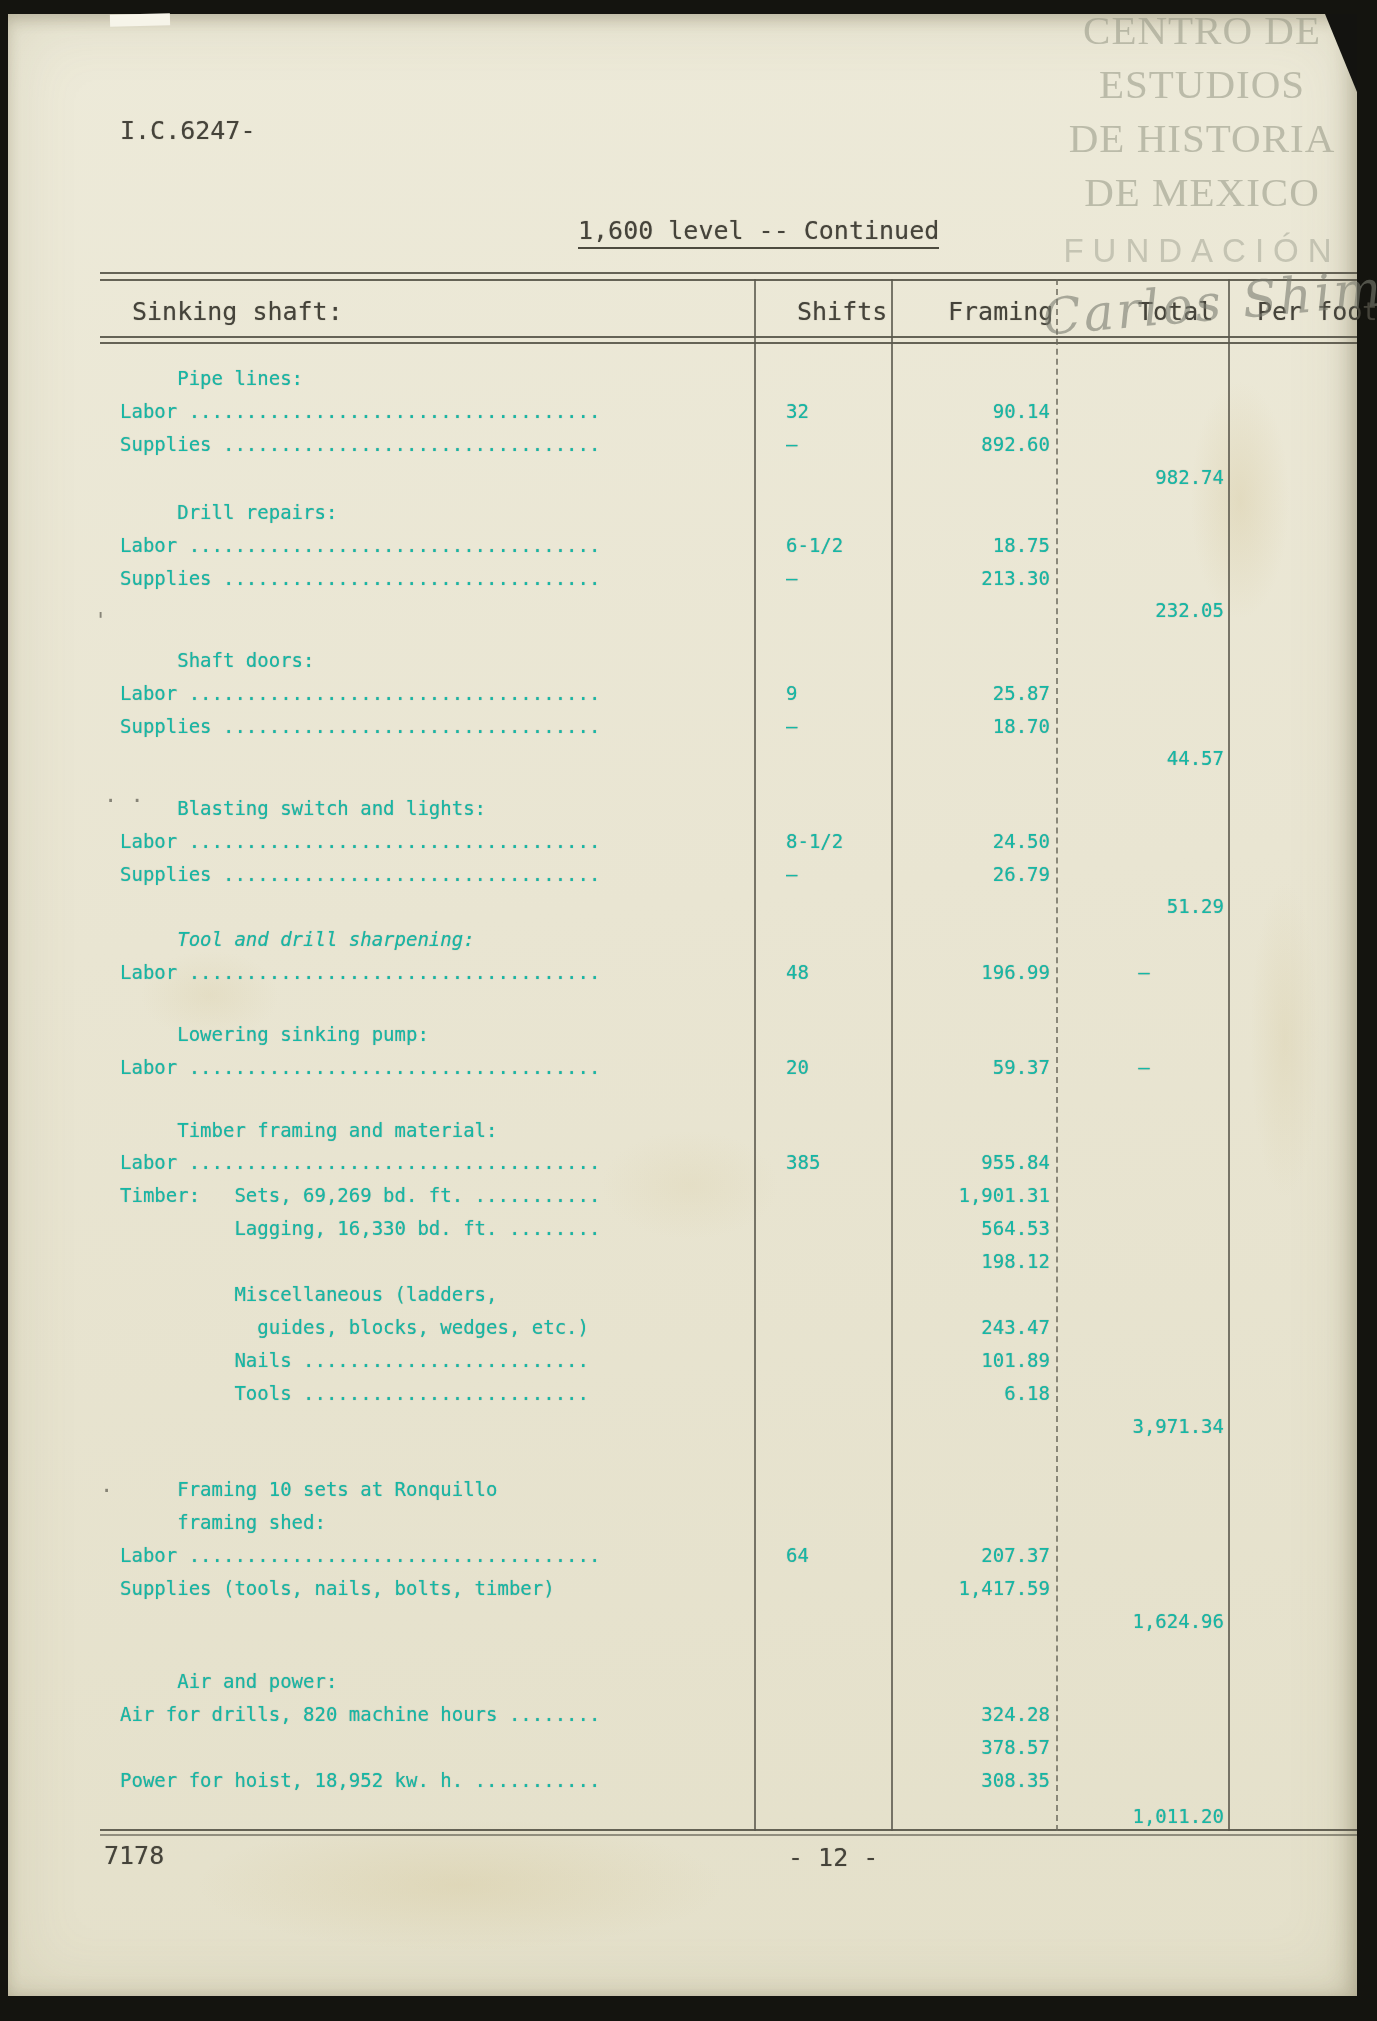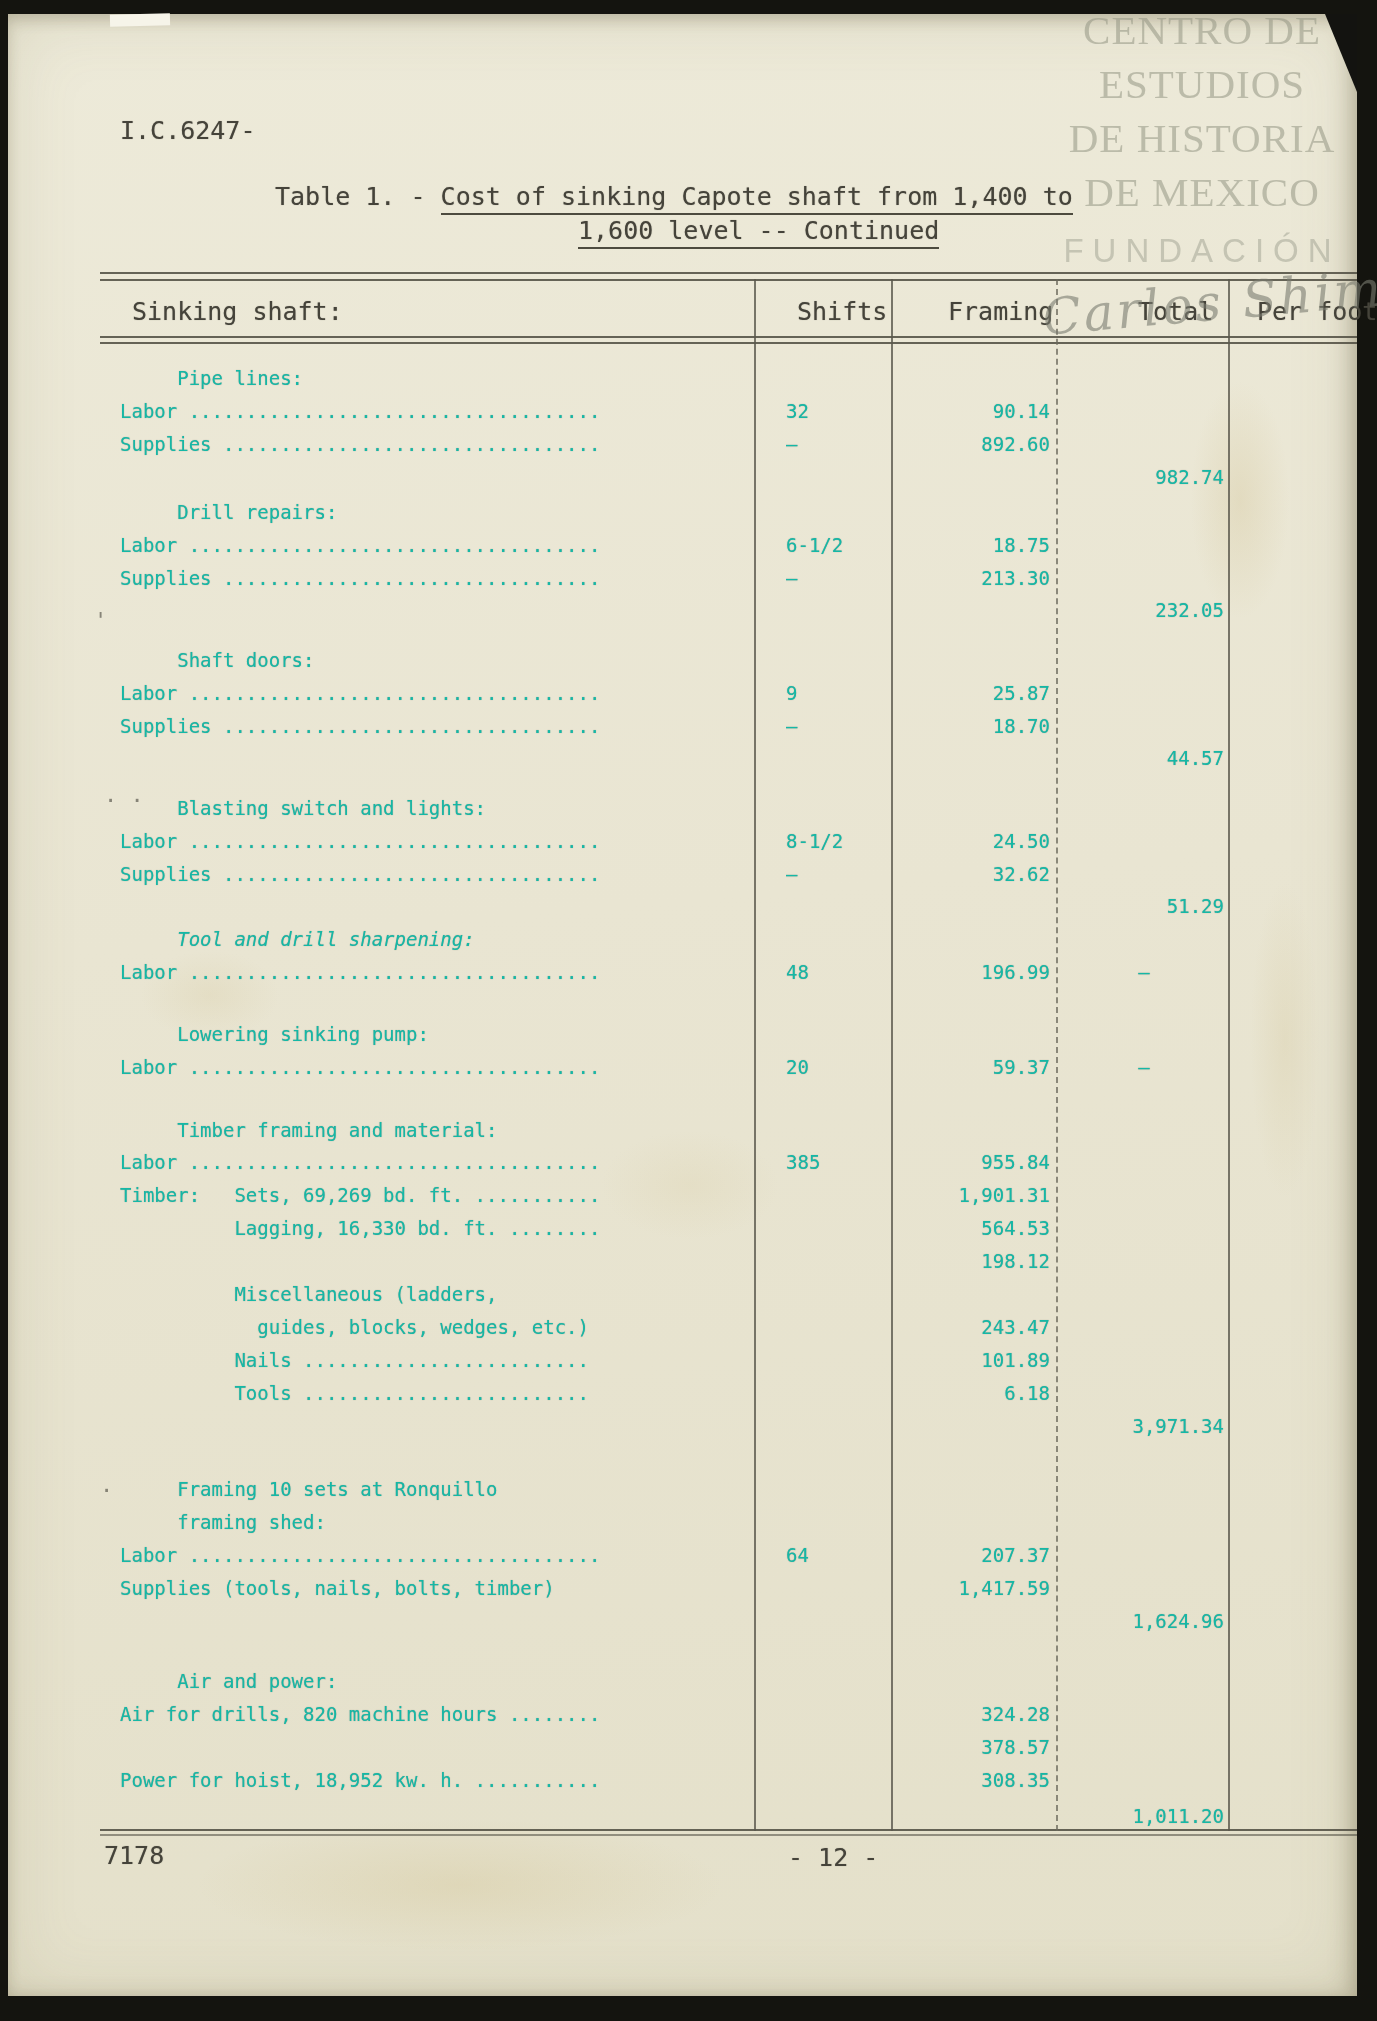--- a/index.html
+++ b/index.html
@@ -78,21 +78,20 @@
   <div class="corner-cut"></div>
 
   <div class="stain s1"></div>
   <div class="stain s2"></div>
   <div class="stain s3"></div>
   <div class="stain s4"></div>
   <div class="stain s5"></div>
 
   <div class="abs ink doc-number">I.C.6247-</div>
 
-  <div class="abs ink title-l1"><span>Table 1. - </span><span class="u">Cost of sinking Capote shaft from 1,400 to</span></div>
   <div class="abs ink title-l2"><span class="u">1,600 level -- Continued</span></div>
 
   <div class="hrule r-a1"></div>
   <div class="hrule r-a2"></div>
   <div class="hrule r-b1"></div>
   <div class="hrule r-b2"></div>
   <div class="hrule r-c1"></div>
   <div class="hrule r-c2"></div>
   <div class="vline v1"></div>
   <div class="vline v2"></div>
@@ -200,21 +199,21 @@
       <div class="trow" style="top: 825px;">
         <span class="c-stub">Labor ....................................</span>
         <span class="c-shifts">8-1/2</span>
         <span class="c-amount">24.50</span>
         <span class="c-total"></span>
         <span class="c-per">0.11</span>
       </div>
       <div class="trow" style="top: 858px;">
         <span class="c-stub">Supplies .................................</span>
         <span class="c-shifts">–</span>
-        <span class="c-amount">32.62</span>
+        <span class="c-amount">26.79</span>
         <span class="c-total"></span>
         <span class="c-per">0.12</span>
       </div>
       <div class="trow" style="top: 890px;">
         <span class="c-stub"></span>
         <span class="c-shifts"></span>
         <span class="c-amount"></span>
         <span class="c-total">51.29</span>
         <span class="c-per">0.23</span>
       </div>

